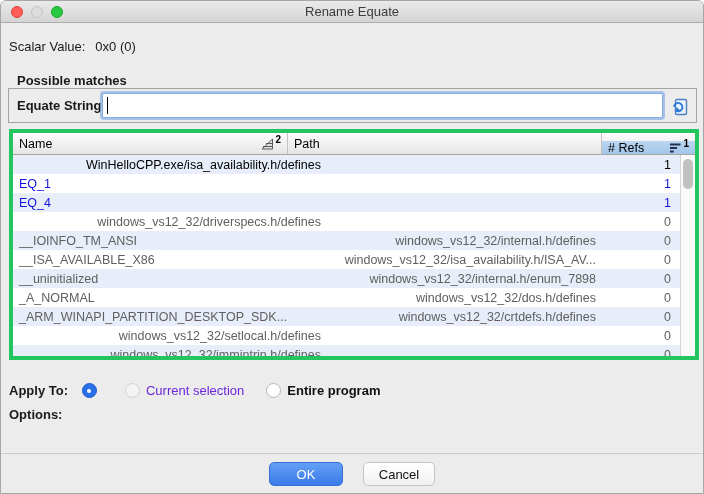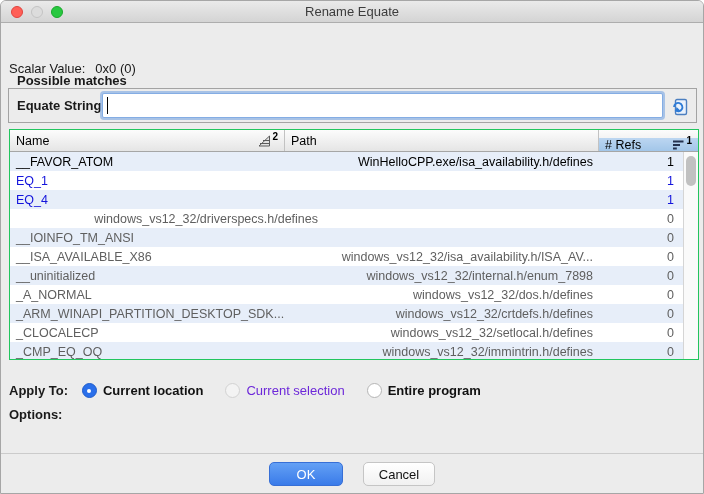--- a/index.html
+++ b/index.html
@@ -22,21 +22,21 @@
   .title {
     position:absolute; left:0; right:0; top:0; height:22px;
     text-align:center; line-height:22px; font-size:13px; font-weight:500; color:#3c3c3c;
   }
   .traffic { position:absolute; top:5px; width:12px; height:12px; border-radius:50%; }
   .t-red   { left:10px; background:#FF5F57; border:1px solid #E0443E; }
   .t-gray  { left:30px; background:#DCDCDC; border:1px solid #C3C3C3; }
   .t-green { left:50px; background:#28C840; border:1px solid #1AA82C; }
 
   
-  .scalar-row { position:absolute; top:38px; left:8px; font-size:13px; font-weight:500;margin-top:22px; }
+  .scalar-row { position:absolute; top:38px; left:8px; font-size:13px; font-weight:500; }
   .scalar-row .val { font-weight:500; margin-left:10px; }
 
   
   .section-label { position:absolute; top:72px; left:8px; font-size:13px; font-weight:600;padding-left:8px; }
 
   .equate-panel {
     position:absolute; left:7px; right:6px; top:87px; height:35px;
     border:1px solid #A3A3A3; background:#ECECEC;
   }
   .equate-label { position:absolute; left:8px; top:9px; font-size:13px; font-weight:600; }
@@ -48,21 +48,21 @@
   }
   .caret { position:absolute; left:98px; top:8px; width:1px; height:17px; background:#000; }
   .equate-icon-btn {
     position:absolute; right:7px; top:9px; width:18px; height:18px;
     padding:0; border:none; background:transparent; cursor:pointer;
   }
 
   
   .table {
     position:absolute; left:8px; top:128px; width:690px; height:231px;
-    border:1px solid #22c55e; background:#fff;
+    border:4px solid #22c55e; background:#fff;
   }
   .thead { display:flex; height:22px;
     background:linear-gradient(#FCFCFC,#E5E5E5);
     border-bottom:1px solid #A6A6A6; font-size:12.5px; }
   .th { display:flex; align-items:center; padding:0 6px; border-right:1px solid #C2C2C2; color:#000; }
   .th-name { width:275px; }
   .th-path { width:314px; }
   .th-refs { flex:1; background:linear-gradient(#BCD6F1,#A2C6E9); border-right:none;margin-top:8px; }
   .th .spacer { flex:1; }
   .sort-sup { font-size:10px; font-weight:700; margin-left:1px; position:relative; top:-4px; }
@@ -162,40 +162,40 @@
         <svg class="sort-icon" width="13" height="12" viewBox="0 0 13 12">
           <rect x="1" y="1.5" width="10.5" height="2" fill="#24314E"></rect>
           <rect x="1" y="5" width="7" height="2" fill="#24314E"></rect>
           <rect x="1" y="8.5" width="3.8" height="2" fill="#24314E"></rect>
         </svg>
         <span class="sort-sup">1</span>
       </div>
     </div>
     <div class="tbody">
         <div class="trow alt s-selected">
-          <div class="td name">__FAVOR_ATOM</div>
           <div class="td path">WinHelloCPP.exe/isa_availability.h/defines</div>
           <div class="td refs">1</div>
         </div>
         <div class="trow s-equate">
           <div class="td name">EQ_1</div>
           <div class="td path"></div>
           <div class="td refs">1</div>
         </div>
         <div class="trow alt s-equate">
           <div class="td name">EQ_4</div>
           <div class="td path"></div>
           <div class="td refs">1</div>
         </div>
         <div class="trow s-suggestion">
           <div class="td path">windows_vs12_32/driverspecs.h/defines</div>
           <div class="td refs">0</div>
         </div>
         <div class="trow alt s-suggestion">
           <div class="td name">__IOINFO_TM_ANSI</div>
+          <div class="td path">windows_vs12_32/internal.h/defines</div>
           <div class="td refs">0</div>
         </div>
         <div class="trow s-suggestion">
           <div class="td name">__ISA_AVAILABLE_X86</div>
           <div class="td path">windows_vs12_32/isa_availability.h/ISA_AV...</div>
           <div class="td refs">0</div>
         </div>
         <div class="trow alt s-suggestion">
           <div class="td name">__uninitialized</div>
           <div class="td path">windows_vs12_32/internal.h/enum_7898</div>
@@ -205,40 +205,37 @@
           <div class="td name">_A_NORMAL</div>
           <div class="td path">windows_vs12_32/dos.h/defines</div>
           <div class="td refs">0</div>
         </div>
         <div class="trow alt s-suggestion">
           <div class="td name">_ARM_WINAPI_PARTITION_DESKTOP_SDK...</div>
           <div class="td path">windows_vs12_32/crtdefs.h/defines</div>
           <div class="td refs">0</div>
         </div>
         <div class="trow s-suggestion">
-          <div class="td name">_CLOCALECP</div>
           <div class="td path">windows_vs12_32/setlocal.h/defines</div>
           <div class="td refs">0</div>
         </div>
         <div class="trow alt s-suggestion">
-          <div class="td name">_CMP_EQ_OQ</div>
           <div class="td path">windows_vs12_32/immintrin.h/defines</div>
           <div class="td refs">0</div>
         </div>
       </div>
     <div class="vscroll">
       <div class="vthumb"></div>
     </div>
   </div>
 
   <div class="apply-row">
     <span class="apply-label">Apply To:</span>
     <span class="radio-item">
       <span class="radio radio-on"></span>
-      <span class="radio-label">Current location</span>
     </span>
     <span class="radio-item">
       <span class="radio radio-dis"></span>
       <span class="radio-label dis">Current selection</span>
     </span>
     <span class="radio-item">
       <span class="radio radio-off"></span>
       <span class="radio-label">Entire program</span>
     </span>
   </div>

